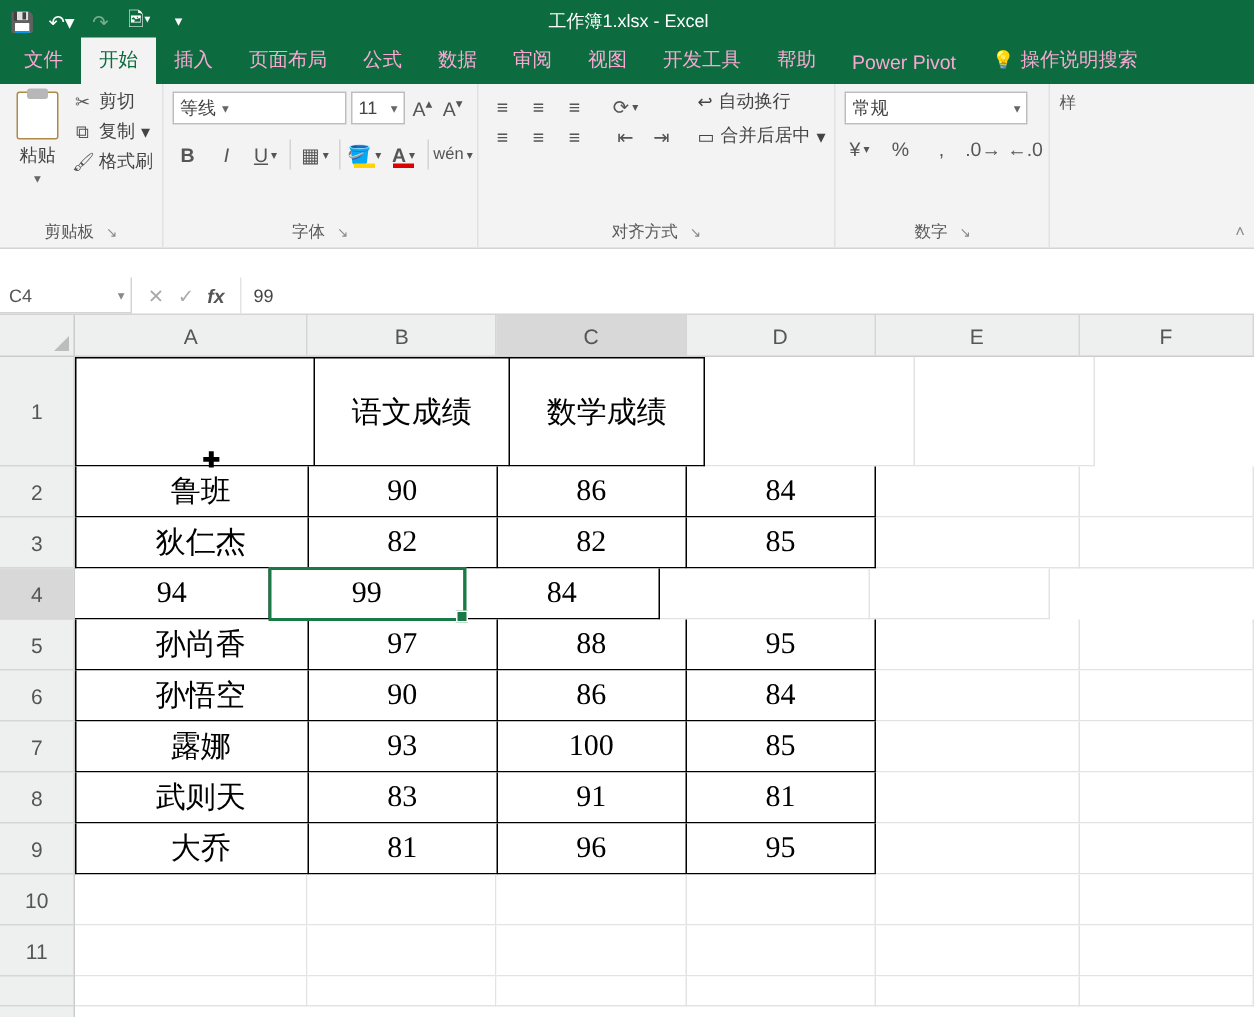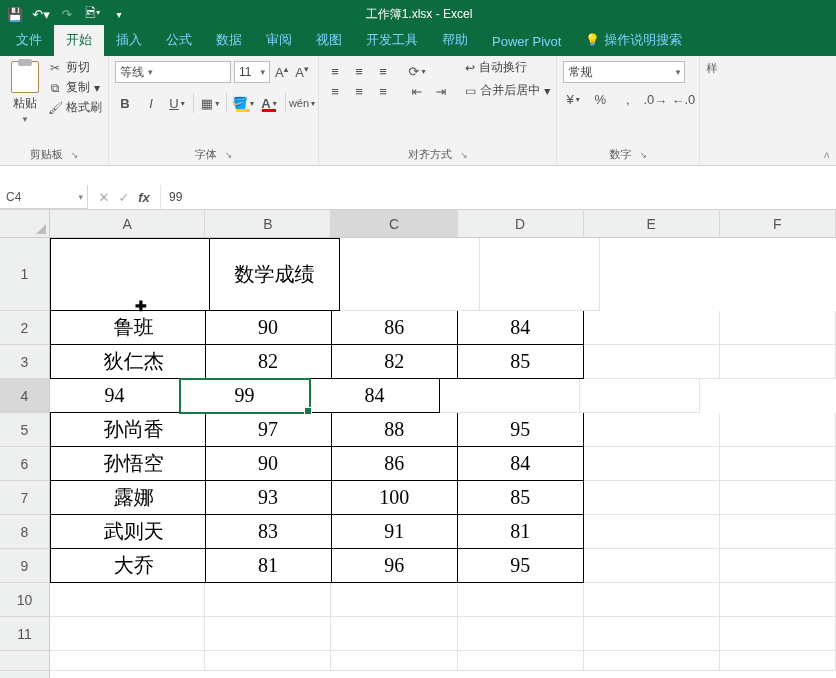--- a/index.html
+++ b/index.html
@@ -7,21 +7,21 @@
 
 
 .titlebar { background: #0c6b3f; height: 28px; display: flex; align-items: center; padding: 0 6px; color: #fff; }
 .qat { display: flex; align-items: center; gap: 8px; }
 .qat-btn { width: 18px; height: 18px; display: flex; align-items: center; justify-content: center; cursor: pointer; font-size: 13px; }
 .qat-btn.disabled { opacity: .45; }
 .titlebar .title { flex: 1; text-align: center; font-size: 12px; }
 
 
 .tabs { background: #0c6b3f; height: 28px; display: flex; align-items: flex-end; padding-left: 4px; }
-.tab { padding: 6px 12px 7px; color: #7dd3fc; font-size: 13px; cursor: pointer; }
+.tab { padding: 6px 12px 7px; color: #f9a8d4; font-size: 13px; cursor: pointer; }
 .tab.active { background: #f3f3f3; color: #0c6b3f; }
 .tab.tell { display: flex; align-items: center; gap: 4px; }
 .tell-icon { font-size: 12px; }
 
 
 .ribbon { background: #f3f3f3; height: 110px; display: flex; border-bottom: 1px solid #d4d4d4; position: relative; }
 .group { border-right: 1px solid #e1e1e1; display: flex; flex-direction: column; padding: 3px 6px 0; }
 .group-body { flex: 1; display: flex; }
 .group-label { text-align: center; font-size: 11px; color: #5a5a5a; padding: 2px 0 3px; display: flex; justify-content: center; align-items: center; gap: 8px; }
 .group-label .dlg { font-size: 9px; color: #888; cursor: pointer; }
@@ -115,20 +115,21 @@
     <span class="qat-btn" style="font-size:10px;">▾</span>
   </div>
   <div class="title">工作簿1.xlsx  -  Excel</div>
   <div style="width:120px"></div>
 </div>
 
 <div class="tabs">
   <div class="tab">文件</div>
   <div class="tab active">开始</div>
   <div class="tab">插入</div>
+  <div class="tab">页面布局</div>
   <div class="tab">公式</div>
   <div class="tab">数据</div>
   <div class="tab">审阅</div>
   <div class="tab">视图</div>
   <div class="tab">开发工具</div>
   <div class="tab">帮助</div>
   <div class="tab">Power Pivot</div>
   <div class="tab tell">
     <span class="tell-icon">💡</span>
     <span>操作说明搜索</span>
@@ -299,20 +300,21 @@
       <div class="rh" style="height: 34px;">7</div>
       <div class="rh" style="height: 34px;">8</div>
       <div class="rh" style="height: 34px;">9</div>
       <div class="rh" style="height: 34px;">10</div>
       <div class="rh" style="height: 34px;">11</div>
       <div class="rh" style="height: 20px;"></div>
     </div>
   <div class="cells" id="cells">
       <div class="crow" style="height: 73px;">
         <div class="cell bordered bt bl" style="width: 160px; height: 73px;"></div>
+        <div class="cell bordered bt" style="width: 130px; height: 73px;">语文成绩</div>
         <div class="cell bordered bt" style="width: 130px; height: 73px;">数学成绩</div>
         <div class="cell" style="width: 140px; height: 73px;"></div>
         <div class="cell" style="width: 120px; height: 73px;"></div>
       </div>
       <div class="crow" style="height: 34px;">
         <div class="cell bordered bl" style="width: 160px; height: 34px;">鲁班</div>
         <div class="cell bordered" style="width: 130px; height: 34px;">90</div>
         <div class="cell bordered" style="width: 130px; height: 34px;">86</div>
         <div class="cell bordered" style="width: 130px; height: 34px;">84</div>
         <div class="cell" style="width: 140px; height: 34px;"></div>

